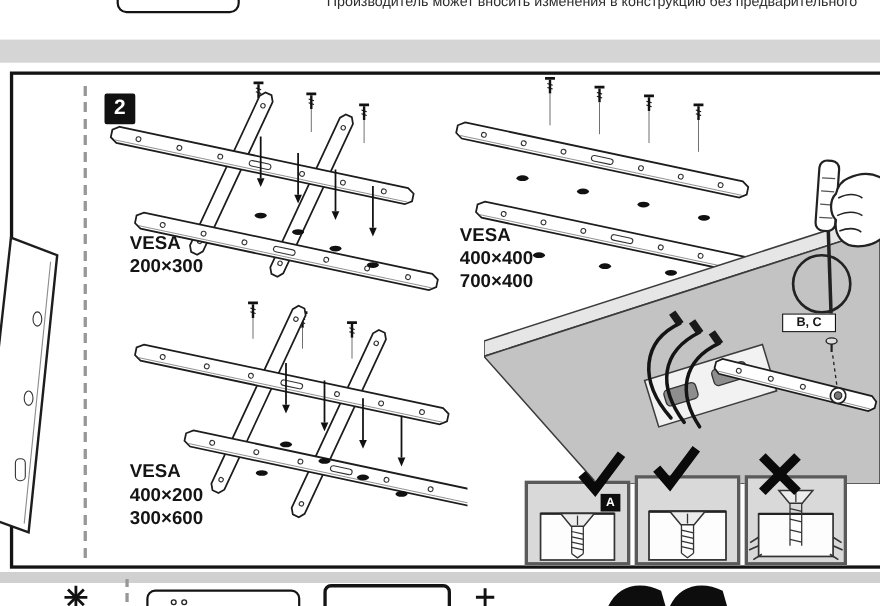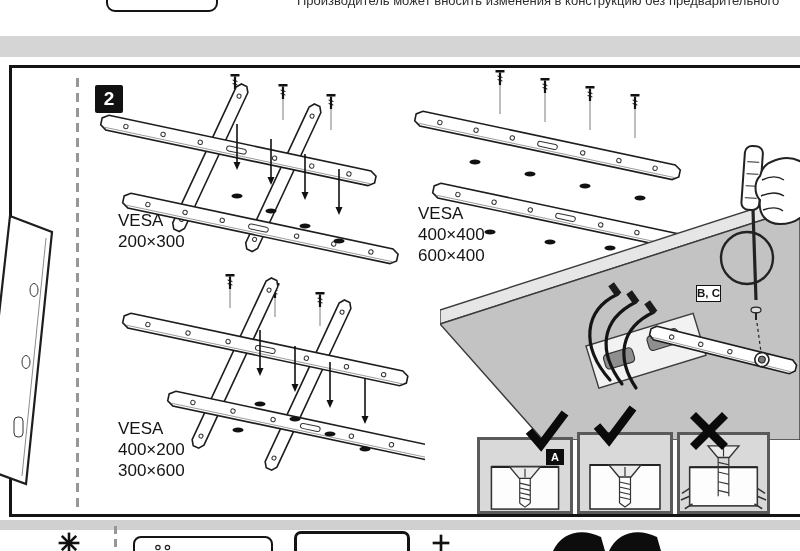--- a/index.html
+++ b/index.html
@@ -19,21 +19,21 @@
   .panel{left:9px;top:65px;width:820px;height:452px;border:3px solid #141414;background:#fff;box-sizing:border-box;}
 
   .dash-sep{left:76px;top:78px;width:3px;height:432px;
             background:repeating-linear-gradient(180deg,#979797 0 9px,transparent 9px 15px);}
   .dashv-bottom{left:114px;top:526px;width:3px;height:25px;
             background:repeating-linear-gradient(180deg,#979797 0 8px,transparent 8px 13px);}
 
   .step-badge{left:95px;top:85px;width:28px;height:28px;background:#111;color:#fff;
               font-size:19px;font-weight:bold;text-align:center;line-height:28px;border-radius:2px;}
 
-  .vesa-label{font-weight:normal;font-size:17px;line-height:21px;color:#141414;}
+  .vesa-label{font-weight:bold;font-size:17px;line-height:21px;color:#141414;}
   .lbl-small{left:118px;top:210px;}
   .lbl-med{left:118px;top:418px;}
   .lbl-large{left:418px;top:203px;}
 
   
   svg{display:block;}
   .bar-shape{fill:#fff;stroke:#1d1d1d;stroke-width:1.6;}
   .edge{stroke:#8b8b8b;stroke-width:0.8;}
   .hole{fill:#fff;stroke:#333;stroke-width:1;}
   .slot{fill:#fff;stroke:#333;stroke-width:1;}
@@ -53,22 +53,22 @@
   .cable{fill:none;stroke:#141414;stroke-width:3.2;stroke-linecap:round;}
   .plug rect{fill:#1a1a1a;}
   .handle{fill:#fff;stroke:#222;stroke-width:2;}
   .grip{stroke:#555;stroke-width:1.2;}
   .shaft{stroke:#222;stroke-width:3.2;}
   .ring{fill:none;stroke:#222;stroke-width:2.4;}
   .handblob{fill:#fff;stroke:#222;stroke-width:2;}
   .finger{fill:none;stroke:#222;stroke-width:1.4;}
   .dashline{stroke:#222;stroke-width:1.2;stroke-dasharray:3,3;}
 
-  .bc-badge{left:696px;top:285px;background:#fff;border:1.8px solid #111;height:15px;line-height:15px;
-            padding:0 0;font-size:11.5px;font-weight:bold;}
+  .bc-badge{left:711px;top:285px;background:#fff;border:1.8px solid #111;height:15px;line-height:15px;
+            padding:0 12px;font-size:11.5px;font-weight:bold;}
   .a-badge{left:546px;top:449px;width:18px;height:16px;background:#0d0d0d;color:#fff;
            font-size:11px;font-weight:bold;text-align:center;line-height:16px;}
 
   .inset{background:#d9d9d9;border:3px solid #5a5a5a;box-sizing:border-box;}
   .inset svg{width:100%;height:100%;}
   .block{fill:#fdfdfd;stroke:#333;stroke-width:1.6;}
   .blocktop{stroke:#222;stroke-width:2.2;}
   .shead{fill:#ececec;stroke:#333;stroke-width:1.4;}
   .sline{stroke:#333;stroke-width:1.2;fill:none;}
   .crack{stroke:#333;stroke-width:1.6;}
@@ -338,21 +338,21 @@
       <ellipse class="dot" cx="180" cy="124" rx="5.5" ry="2.6"></ellipse>
         <ellipse class="dot" cx="235" cy="136" rx="5.5" ry="2.6"></ellipse>
       <ellipse class="dot" cx="85" cy="170" rx="5.5" ry="2.6"></ellipse>
         <ellipse class="dot" cx="145" cy="180" rx="5.5" ry="2.6"></ellipse>
       <ellipse class="dot" cx="205" cy="186" rx="5.5" ry="2.6"></ellipse>
     </g>
   </svg>
   <div class="abs vesa-label lbl-large">
     <div>VESA</div>
     <div>400×400</div>
-    <div>600×400</div>
+    <div>700×400</div>
   </div>
 
   <svg class="abs" style="left:440px;top:140px;width:360px;height:300px" viewBox="0 0 360 300">
     <polygon class="edgeband" points="0,170 360,54 360,68 0,184"></polygon>
     <polygon class="surface" points="0,184 360,68 360,300 103,300"></polygon>
 
     <g transform="translate(146,206) rotate(-17)">
       <rect class="plate" width="112" height="44"></rect>
       <rect class="slotdark" x="13" y="14" width="30" height="15" rx="4"></rect>
       <rect class="slotdark" x="60" y="9" width="32" height="15" rx="4"></rect>

